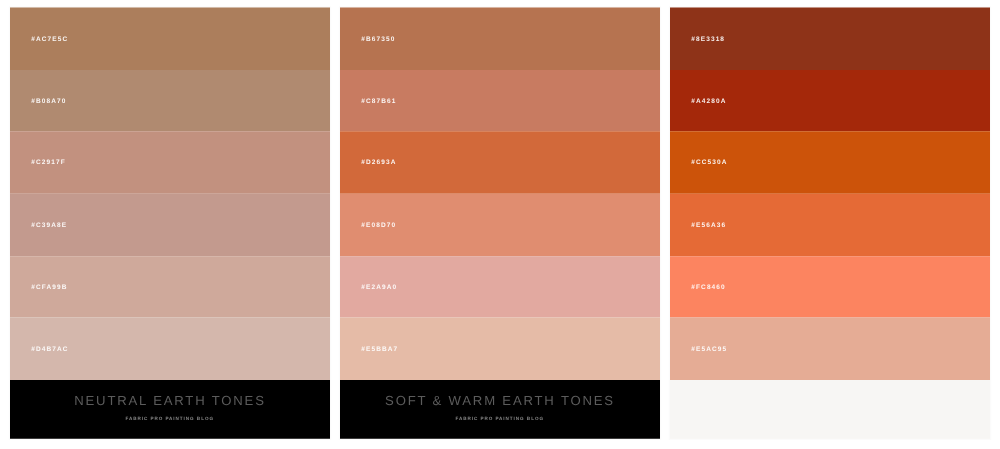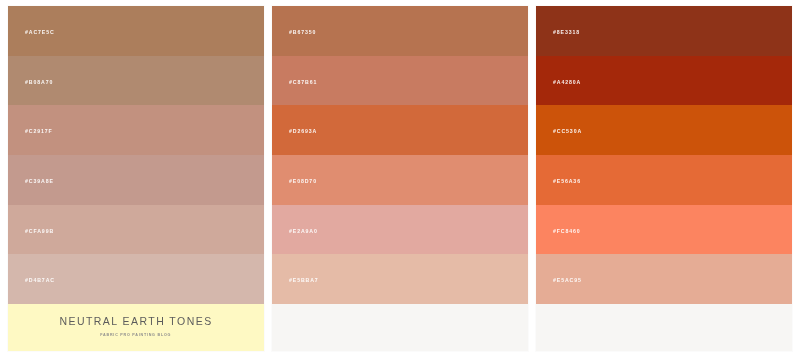--- a/index.html
+++ b/index.html
@@ -49,21 +49,21 @@
     font-weight: 700;
     padding-left: 17px;
     font-family: "Liberation Sans", sans-serif;
     opacity: 0.93;
     white-space: nowrap;
     transform: translateY(0.5px);
   }
 
   .card-footer {
     flex: 1 1 auto;
-    background: #fef9c3;
+    background: #000000;
     display: flex;
     flex-direction: column;
     align-items: center;
     justify-content: center;
     gap: 6px;
     padding-bottom: 4px;
   }
 
   .card-title {
     font-size: 10.5px;
@@ -130,20 +130,24 @@
     <div class="swatch" style="background-color: rgb(224, 141, 112);">
       <span class="swatch-hex">#E08D70</span>
     </div>
     <div class="swatch" style="background-color: rgb(226, 169, 160);">
       <span class="swatch-hex">#E2A9A0</span>
     </div>
     <div class="swatch" style="background-color: rgb(229, 187, 167);">
       <span class="swatch-hex">#E5BBA7</span>
     </div>
   </div>
+  <div class="card-footer">
+    <div class="card-title">SOFT &amp; WARM EARTH TONES</div>
+    <div class="card-subtitle">FABRIC PRO PAINTING BLOG</div>
+  </div>
 </div>
 
 <div class="palette-card">
   <div class="swatch-stack">
     <div class="swatch" style="background-color: rgb(142, 51, 24);">
       <span class="swatch-hex">#8E3318</span>
     </div>
     <div class="swatch" style="background-color: rgb(164, 40, 10);">
       <span class="swatch-hex">#A4280A</span>
     </div>

